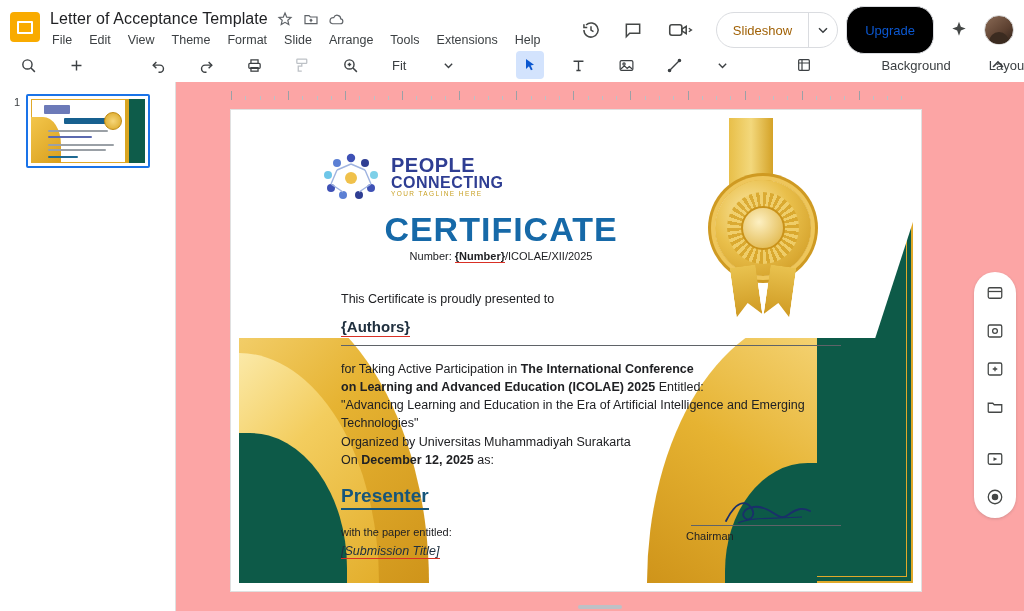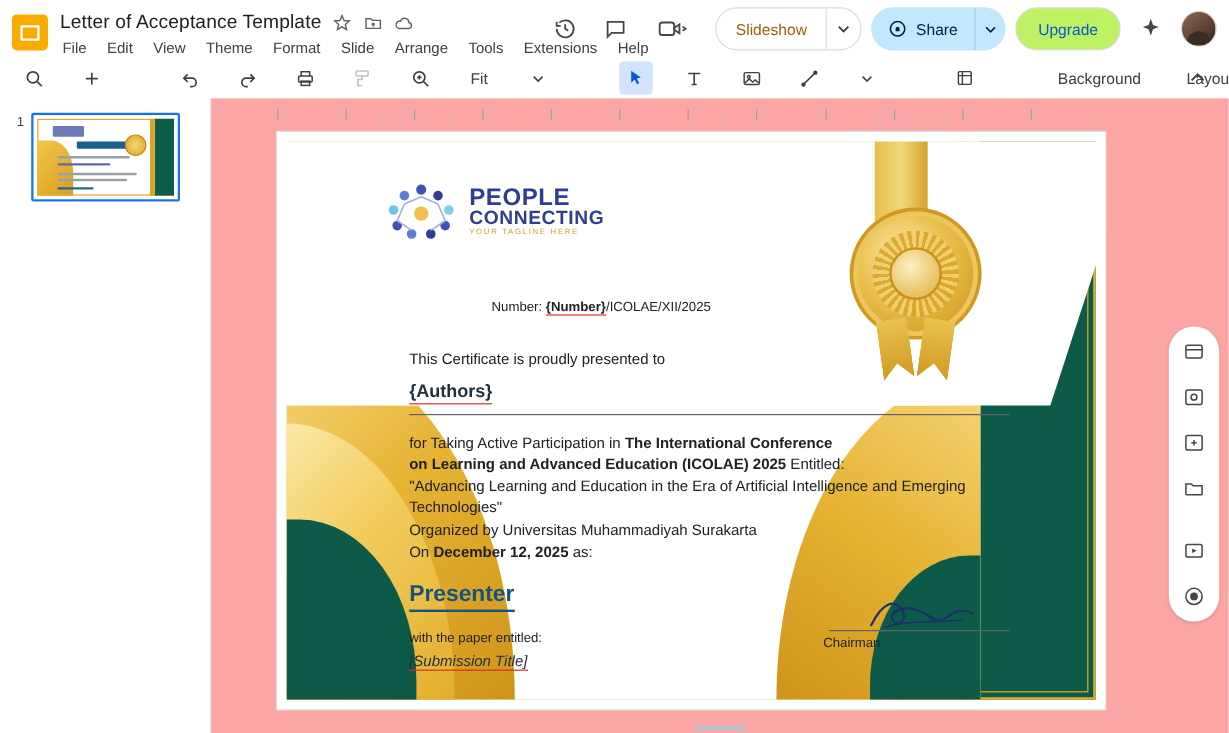--- a/index.html
+++ b/index.html
@@ -84,23 +84,23 @@
   .share-btn {
     display: flex; align-items: center; gap: 7px;
     padding: 0 14px 0 14px; font-size: 13px; color: #041e49; cursor: pointer;
   }
   .share-caret {
     width: 26px; display: flex; align-items: center; justify-content: center;
     color: #041e49; cursor: pointer; border-left: 1px solid #a8c7e8;
   }
 
   .upgrade-btn {
-    height: 36px; border: 1px solid #dadce0; border-radius: 18px;
+    height: 48px; border: 1px solid #dadce0; border-radius: 18px;
     display: flex; align-items: center; padding: 0 18px;
-    font-size: 13px; color: #0b57d0; cursor: pointer; background: #bef264;
+    font-size: 13px; color: #0b57d0; cursor: pointer; background: #000000;
   }
   .avatar {
     width: 30px; height: 30px; border-radius: 50%;
     background: linear-gradient(140deg,#8a6a55 0%, #5c4030 60%, #2e2018 100%);
     border: 1px solid #d9d9d9; cursor: pointer;
     overflow: hidden; position: relative;
   }
   .avatar::after {
     content: ""; position: absolute; left: 50%; top: 58%;
     width: 20px; height: 14px; transform: translateX(-50%);
@@ -405,34 +405,20 @@
     <div class="slideshow-group">
       <div class="slideshow-btn">Slideshow</div>
       <div class="slideshow-divider"></div>
       <div class="slideshow-caret">
         <svg width="12" height="12" viewBox="0 0 12 12">
             <path d="M2 4.2l4 4 4-4" fill="none" stroke="#3c4043" stroke-width="1.5"></path>
           </svg>
       </div>
     </div>
 
-    <div class="share-group">
-      <div class="share-btn">
-        <svg width="16" height="16" viewBox="0 0 24 24" fill="none" stroke="#041e49" stroke-width="1.9">
-          <circle cx="12" cy="12" r="9"></circle>
-            <path d="M9.5 12a2.5 2.5 0 0 1 5 0v3h-5z" fill="#041e49" stroke="none"></path>
-        </svg>
-        <span>Share</span>
-      </div>
-      <div class="share-caret">
-        <svg width="11" height="11" viewBox="0 0 12 12">
-            <path d="M2 4.2l4 4 4-4" fill="none" stroke="#041e49" stroke-width="1.5"></path>
-          </svg>
-      </div>
-    </div>
 
     <div class="upgrade-btn">Upgrade</div>
 
     <div class="icon-btn">
       <svg width="20" height="20" viewBox="0 0 24 24">
         <path d="M12 2l2.2 6.1L20 10.3l-5.8 2.2L12 19l-2.2-6.5L4 10.3l5.8-2.2z" fill="#444746"></path>
       </svg>
     </div>
     <div class="avatar"></div>
   </div>
@@ -657,20 +643,21 @@
               <circle cx="32" cy="28" r="6" fill="#f0c14b"></circle>
             </svg>
           </div>
           <div class="logo-text-wrap">
             <div class="logo-people">PEOPLE</div>
             <div class="logo-connecting">CONNECTING</div>
             <div class="logo-tag">YOUR TAGLINE HERE</div>
           </div>
         </div>
 
+        <div class="cert-title">CERTIFICATE</div>
 
         <div class="cert-number">
           <span>Number: </span><span class="hl">{Number}</span><span>/ICOLAE/XII/2025</span>
         </div>
 
         <div class="body-text">
           <div class="line-presented">This Certificate is proudly presented to</div>
           <div>
             <span class="authors">{Authors}</span>
           </div>

